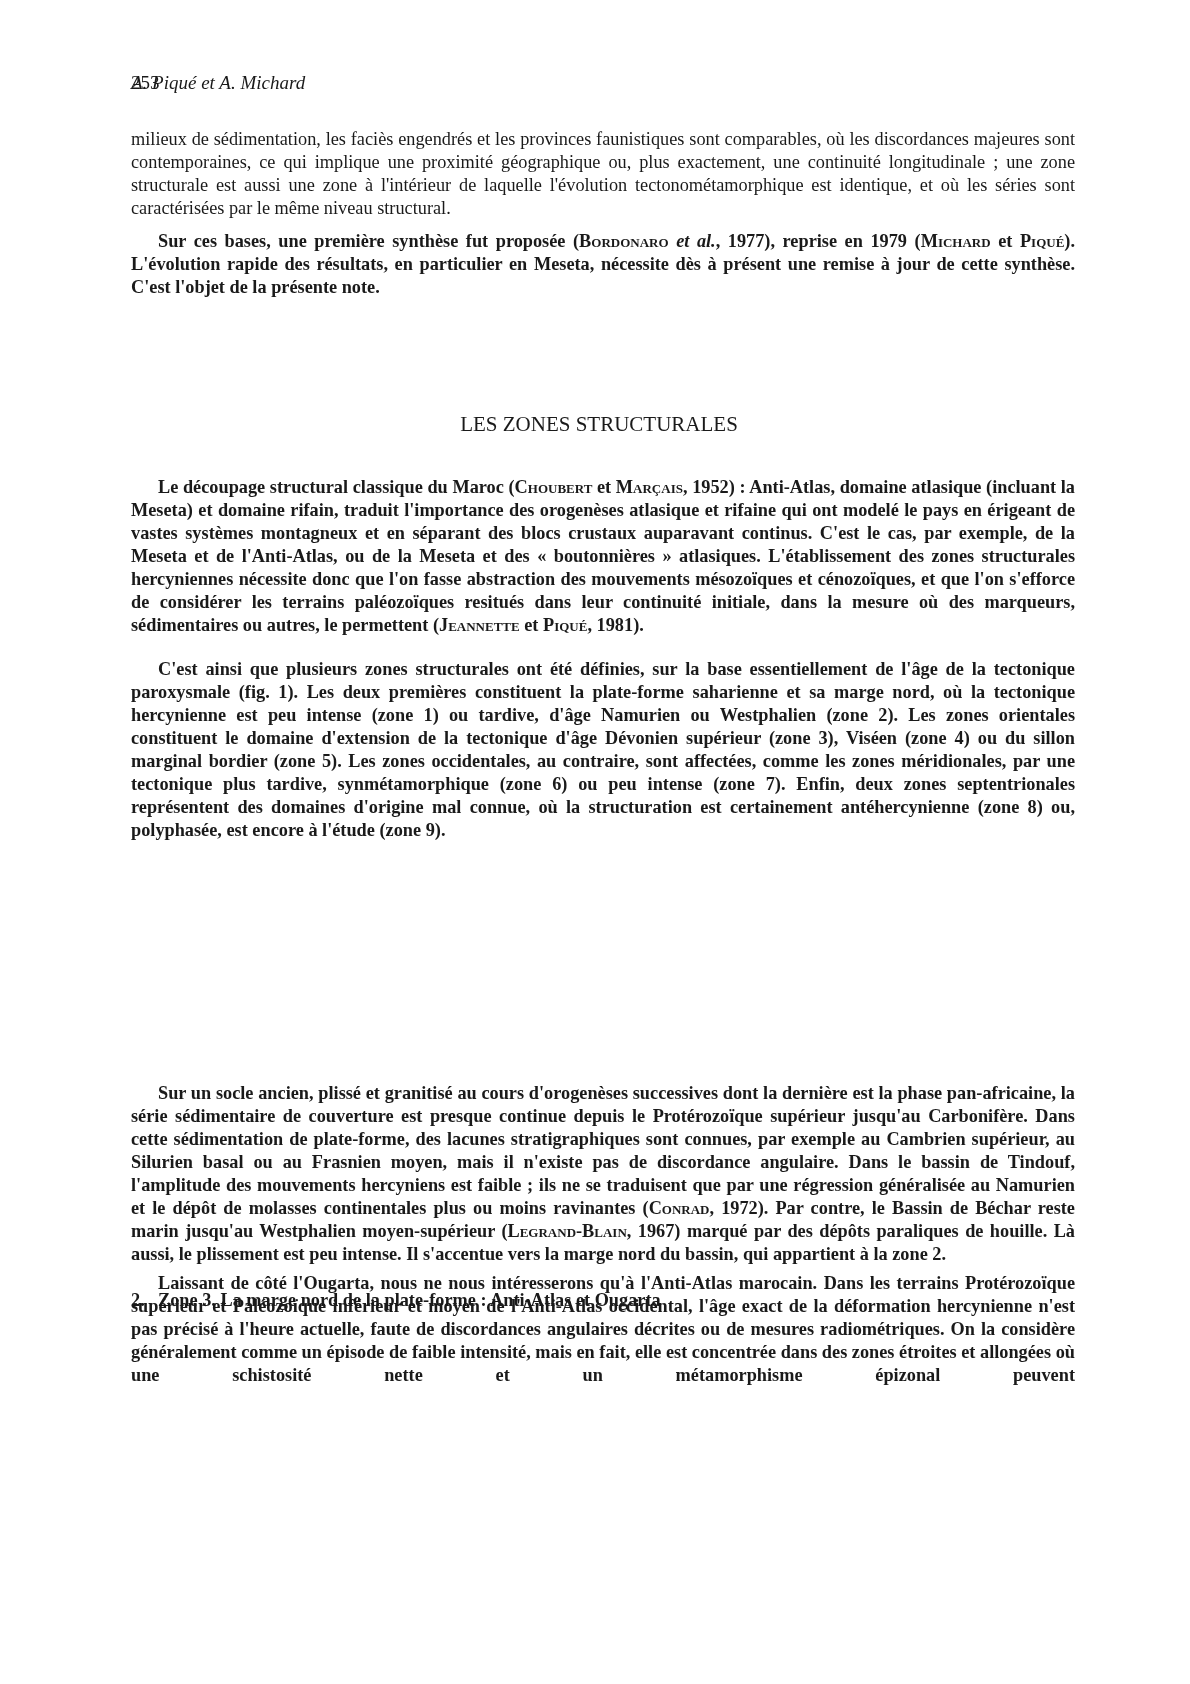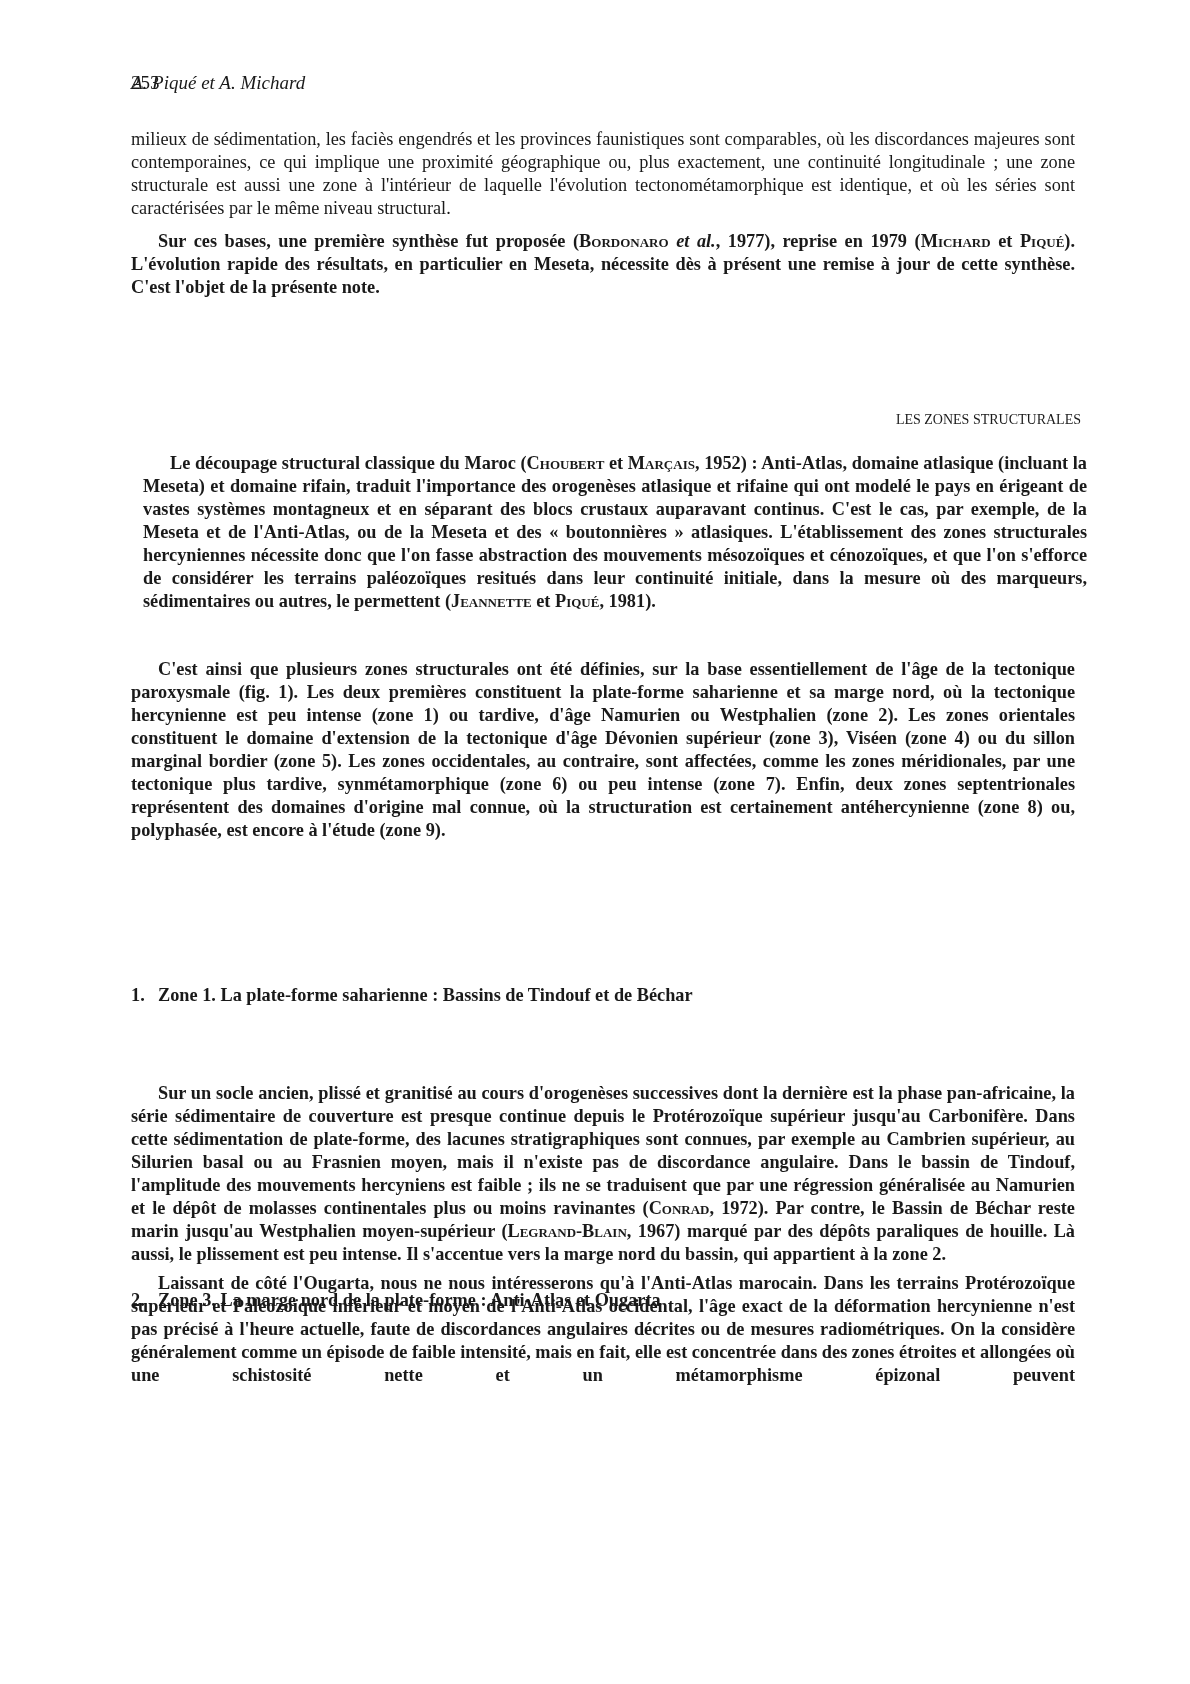--- a/index.html
+++ b/index.html
@@ -9,21 +9,21 @@
     color: #1a1a1a;
   }
   .page { position: absolute; left: 0; top: 0; width: 1190px; height: 1684px; }
   .header { position: absolute; top: 72px; left: 131px; width: 928px; height: 30px; font-size: 19px; }
   .page-number { position: absolute; left: 0; top: 0; }
   .running-title { position: absolute; left: 0; width: 100%; font-style: italic; }
   .text-block { position: absolute; left: 131px; width: 944px; font-size: 18.3px; line-height: 23px; text-align: justify; }
   .text-block p { margin: 0; }
   .indent { text-indent: 27px; font-weight: bold; }
   .sc { font-variant: small-caps; }
-  .section-title { position: absolute; left: 137px; width: 944px; text-align: right; font-size: 14px; }
+  .section-title { position: absolute; left: 127px; width: 944px; text-align: center; font-size: 21px; }
   .sub-heading { position: absolute; left: 131px; width: 944px; font-size: 18.3px; font-weight: bold; }
   .sub-num { display: inline-block; width: 27px; }
   .jl { text-align-last: justify; }
 </style>
 </head>
 <body>
 
 <div class="page">
 
   <div class="header">
@@ -36,32 +36,29 @@
   </div>
 
   <div class="text-block" style="top:230px;">
     <p class="indent"><span>Sur ces bases, une première synthèse fut proposée (</span><span class="sc">Bordonaro</span><i> et al.</i><span>, 1977), reprise en 1979 (</span><span class="sc">Michard</span><span> et </span><span class="sc">Piqué</span><span>). L'évolution rapide des résultats, en particulier en Meseta, nécessite dès à présent une remise à jour de cette synthèse. C'est l'objet de la présente note.</span></p>
   </div>
 
   <div class="section-title" style="top:412px;">
     <span>LES ZONES STRUCTURALES</span>
   </div>
 
-  <div class="text-block" style="top:452px;margin-left:12px;">
+  <div class="text-block" style="top:476px;">
     <p class="indent"><span>Le découpage structural classique du Maroc (</span><span class="sc">Choubert</span><span> et </span><span class="sc">Marçais</span><span>, 1952) : Anti-Atlas, domaine atlasique (incluant la Meseta) et domaine rifain, traduit l'importance des orogenèses atlasique et rifaine qui ont modelé le pays en érigeant de vastes systèmes montagneux et en séparant des blocs crustaux auparavant continus. C'est le cas, par exemple, de la Meseta et de l'Anti-Atlas, ou de la Meseta et des « boutonnières » atlasiques. L'établissement des zones structurales hercyniennes nécessite donc que l'on fasse abstraction des mouvements mésozoïques et cénozoïques, et que l'on s'efforce de considérer les terrains paléozoïques resitués dans leur continuité initiale, dans la mesure où des marqueurs, sédimentaires ou autres, le permettent (</span><span class="sc">Jeannette</span><span> et </span><span class="sc">Piqué</span><span>, 1981).</span></p>
   </div>
 
   <div class="text-block" style="top:658px;">
     <p class="indent">C'est ainsi que plusieurs zones structurales ont été définies, sur la base essentiellement de l'âge de la tectonique paroxysmale (fig. 1). Les deux premières constituent la plate-forme saharienne et sa marge nord, où la tectonique hercynienne est peu intense (zone 1) ou tardive, d'âge Namurien ou Westphalien (zone 2). Les zones orientales constituent le domaine d'extension de la tectonique d'âge Dévonien supérieur (zone 3), Viséen (zone 4) ou du sillon marginal bordier (zone 5). Les zones occidentales, au contraire, sont affectées, comme les zones méridionales, par une tectonique plus tardive, synmétamorphique (zone 6) ou peu intense (zone 7). Enfin, deux zones septentrionales représentent des domaines d'origine mal connue, où la structuration est certainement antéhercynienne (zone 8) ou, polyphasée, est encore à l'étude (zone 9).</p>
   </div>
 
 
-  <div class="sub-heading" style="top:985px;">
-    <span class="sub-num">1.</span><span>Zone 1. La plate-forme saharienne : Bassins de Tindouf et de Béchar</span>
-  </div>
 
   <div class="text-block" style="top:1082px;">
     <p class="indent"><span>Sur un socle ancien, plissé et granitisé au cours d'orogenèses successives dont la dernière est la phase pan-africaine, la série sédimentaire de couverture est presque continue depuis le Protérozoïque supérieur jusqu'au Carbonifère. Dans cette sédimentation de plate-forme, des lacunes stratigraphiques sont connues, par exemple au Cambrien supérieur, au Silurien basal ou au Frasnien moyen, mais il n'existe pas de discordance angulaire. Dans le bassin de Tindouf, l'amplitude des mouvements hercyniens est faible ; ils ne se traduisent que par une régression généralisée au Namurien et le dépôt de molasses continentales plus ou moins ravinantes (</span><span class="sc">Conrad</span><span>, 1972). Par contre, le Bassin de Béchar reste marin jusqu'au Westphalien moyen-supérieur (</span><span class="sc">Legrand-Blain</span><span>, 1967) marqué par des dépôts paraliques de houille. Là aussi, le plissement est peu intense. Il s'accentue vers la marge nord du bassin, qui appartient à la zone 2.</span></p>
   </div>
 
   <div class="sub-heading" style="top:1290px;">
     <span class="sub-num">2.</span><span>Zone 3. La marge nord de la plate-forme : Anti-Atlas et Ougarta</span>
   </div>
 
   <div class="text-block jl" style="top:1272px;">

